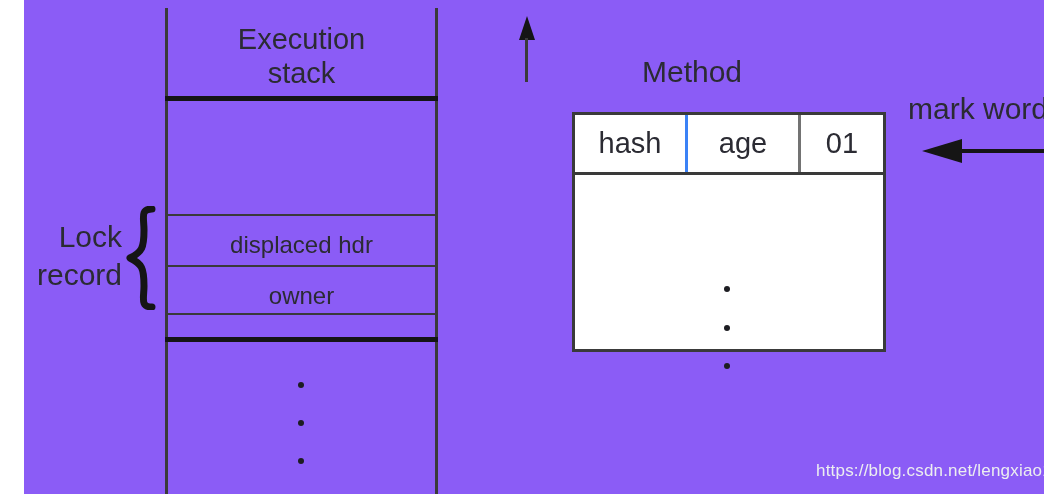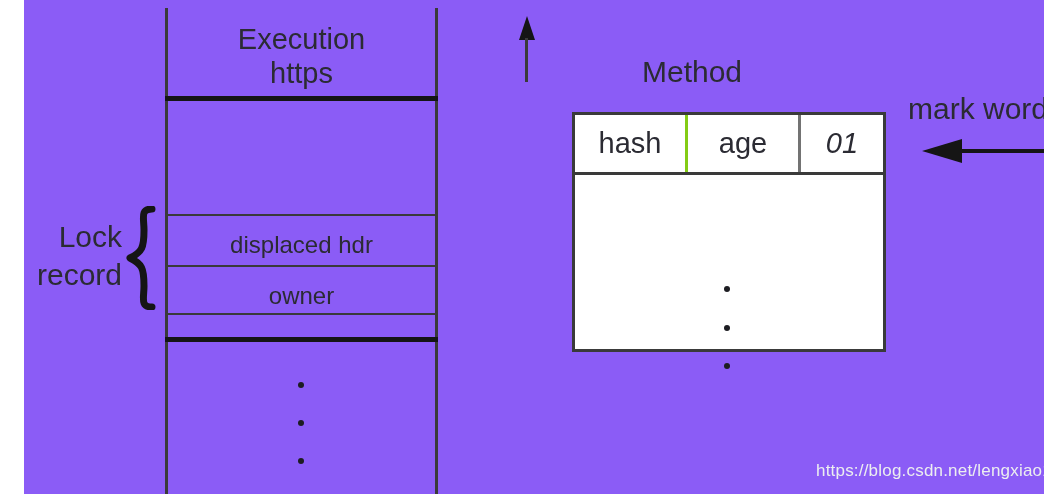--- a/index.html
+++ b/index.html
@@ -131,23 +131,23 @@
     border-bottom: 3px solid #3a3a3a;
   }
   .mw-cell {
     display: flex;
     align-items: center;
     justify-content: center;
     font-size: 29px;
     color: #2b2b33;
     box-sizing: border-box;
   }
-  #mw-hash { width: 113px; border-right: 3px solid #84cc16; }
+  #mw-hash { width: 113px; border-right: 3px solid #3b82f6; }
   #mw-age  { width: 113px; border-right: 3px solid #737373; }
-  #mw-bits { flex: 1; font-style: italic; }
+  #mw-bits { flex: 1; }
 
   #object-body {
     position: absolute;
     left: 0;
     top: 60px;
     width: 100%;
     bottom: 0;
   }
 
   
@@ -188,21 +188,21 @@
 
     <div class="rule thick" style="top:88px;"></div>
     <div class="rule thin" style="top:206px;"></div>
     <div class="rule thin" style="top:257px;"></div>
     <div class="rule thin" style="top:305px;"></div>
     <div class="rule thick" style="top:329px;"></div>
 
     <div id="cell-execution-stack" class="stack-cell ctr-text">
       <div>
         <div>Execution</div>
-        <div>https</div>
+        <div>stack</div>
       </div>
     </div>
 
     <svg id="stack-up-arrow" class="abs" viewBox="0 0 18 66">
       <polygon points="9,0 17,24 1,24" fill="#151515"></polygon>
       <rect x="7" y="22" width="3" height="44" fill="#3a3a3a"></rect>
     </svg>
 
 
     <div id="cell-displaced" class="stack-cell ctr-text">

